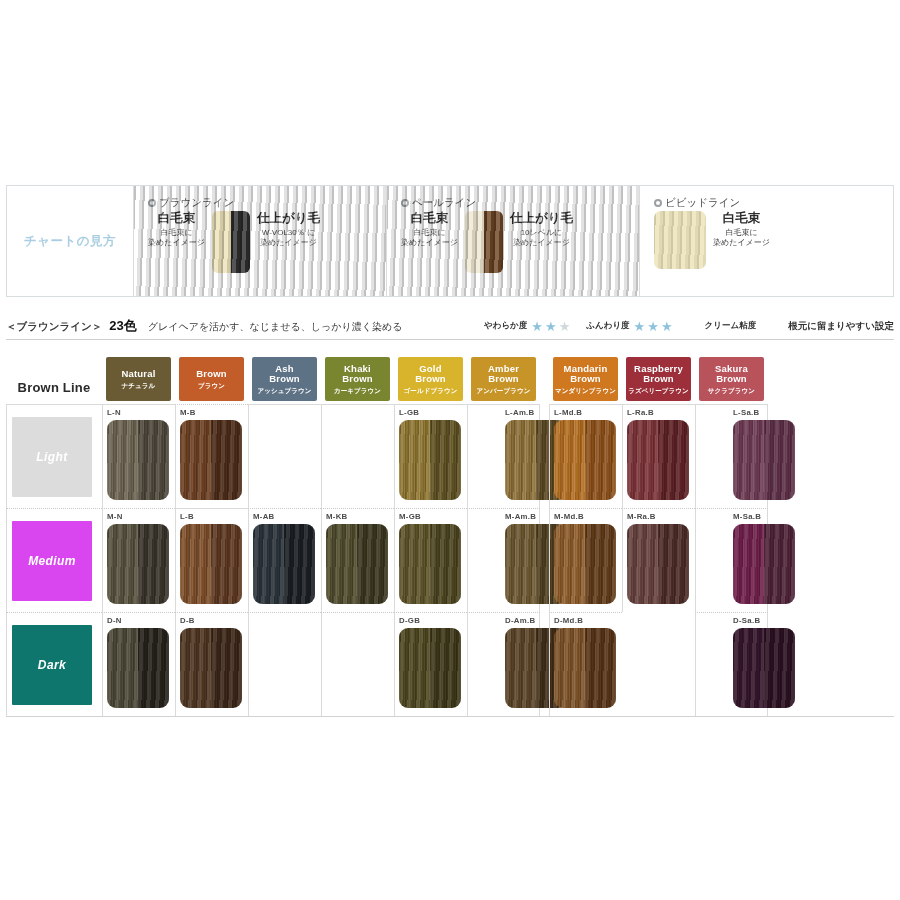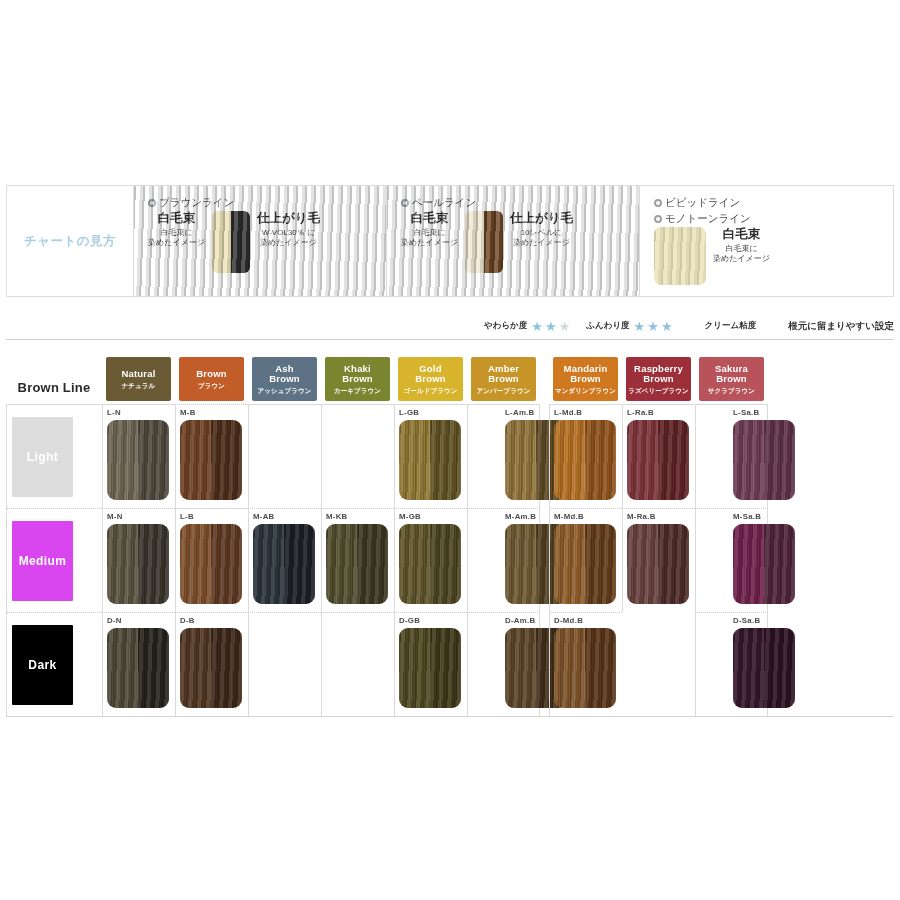--- a/index.html
+++ b/index.html
@@ -146,24 +146,25 @@
   }
   .tex2{
     position:absolute;inset:0;
     background-image:repeating-linear-gradient(92deg,
       rgba(0,0,0,.13) 0px, rgba(0,0,0,.13) 2px,
       rgba(255,255,255,.10) 2px, rgba(255,255,255,.10) 6px,
       rgba(0,0,0,.06) 6px, rgba(0,0,0,.06) 9px);
   }
 
   .rowlabel{
-    width:61px;height:80px;border-radius:1px;
+    width:80px;height:80px;border-radius:1px;
     display:flex;align-items:center;justify-content:center;
     color:#fff;font-size:12px;font-weight:bold;letter-spacing:.4px;
     margin:12px 0 12px 5px;
+    font-style:italic;
   }
   .labelcol .cell{padding:0;}
 </style>
 </head>
 <body>
 
 <div class="page">
 
   <div class="legend">
     <div class="legend-title-cell">
@@ -211,36 +212,40 @@
             </div>
             <div class="legend-txt">
               <span class="big">仕上がり毛</span>
               <span class="small">10レベルに</span>
               <span class="small">染めたイメージ</span>
             </div>
           </div>
         </div>
         <div class="legend-cell vivid">
           <div class="line-name"><span class="bullet"></span>ビビッドライン</div>
-          <div class="line-name"><span class="bullet"></span>モノトーンライン</div>
           <div class="legend-body">
             <div class="swatch-solo" style="background:#eee5bd">
               <div class="tex2" style="position:relative;height:100%;border-radius:7px;"></div>
             </div>
             <div class="legend-txt">
               <span class="big">白毛束</span>
               <span class="small">白毛束に</span>
               <span class="small">染めたイメージ</span>
             </div>
           </div>
         </div>
       </div>
   </div>
 
   <div class="subbar">
+    <div class="sub-left">
+      <span class="sub-line">＜ブラウンライン＞</span>
+      <span class="sub-count">23色</span>
+      <span class="sub-desc">グレイヘアを活かす、なじませる、しっかり濃く染める</span>
+    </div>
     <div class="sub-right">
       <div id="ratings-host" style="display:flex;align-items:center;gap:16px;">
           <div class="rate">
             <span class="rate-label">やわらか度</span>
             <span class="stars">
               <span class="star" style="color:#8ec2dc">★</span>
               <span class="star" style="color:#8ec2dc">★</span>
               <span class="star" style="color:#cfd8db">★</span>
             </span>
           </div>
@@ -265,21 +270,21 @@
         <span class="brand">Brown Line</span>
       </div>
       <div id="rowlabels-host">
           <div class="cell firstrow">
             <div class="rowlabel" style="background:#dcdcdc">Light</div>
           </div>
           <div class="cell">
             <div class="rowlabel" style="background:#d946ef">Medium</div>
           </div>
           <div class="cell">
-            <div class="rowlabel" style="background:#000000">Dark</div>
+            <div class="rowlabel" style="background:#0f766e">Dark</div>
           </div>
         </div>
     </div>
     <div id="group1-host" class="col-group">
         <div class="col">
           <div class="hcell">
             <div class="chip" style="background:#6b5b35">
               <span class="en">Natural</span>
               <span class="jp">ナチュラル</span>
             </div>

